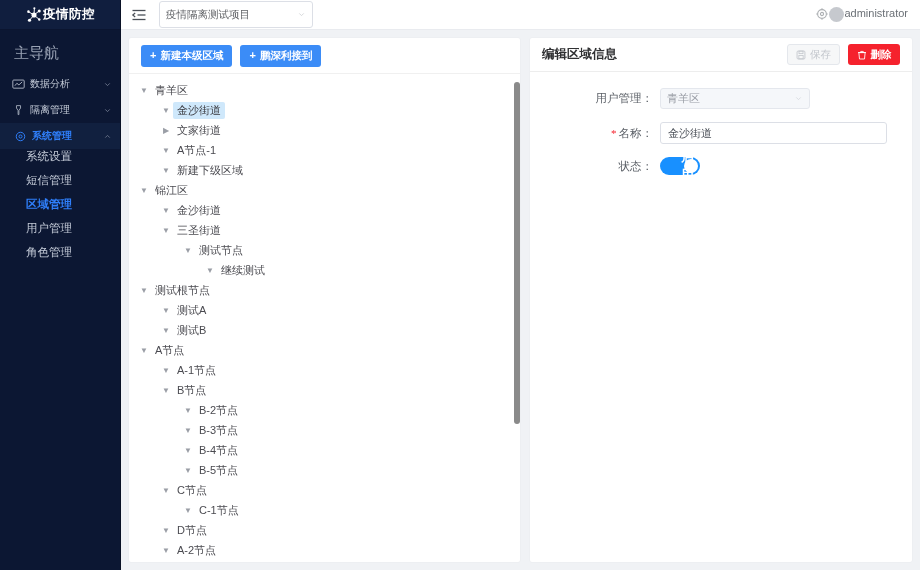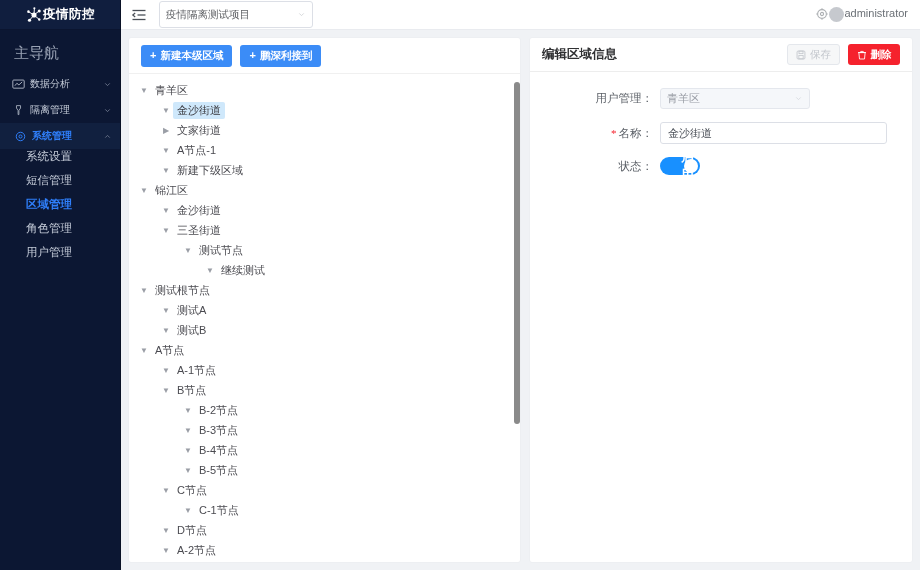--- a/index.html
+++ b/index.html
@@ -277,24 +277,24 @@
     <div class="sub-item">
       <span>系统设置</span>
     </div>
     <div class="sub-item">
       <span>短信管理</span>
     </div>
     <div class="sub-item active">
       <span>区域管理</span>
     </div>
     <div class="sub-item">
+      <span>用户管理</span>
+    </div>
+    <div class="sub-item">
       <span>角色管理</span>
-    </div>
-    <div class="sub-item">
-      <span>用户管理</span>
     </div>
   </div>
 
   <div class="right-col">
 
     <div class="topbar">
       <svg class="collapse-btn" viewBox="0 0 16 16">
         <g stroke="#4a4f57" stroke-width="1.3">
           <line x1="1.5" y1="3.5" x2="14.5" y2="3.5"></line>
           <line x1="6.5" y1="8" x2="14.5" y2="8"></line>

